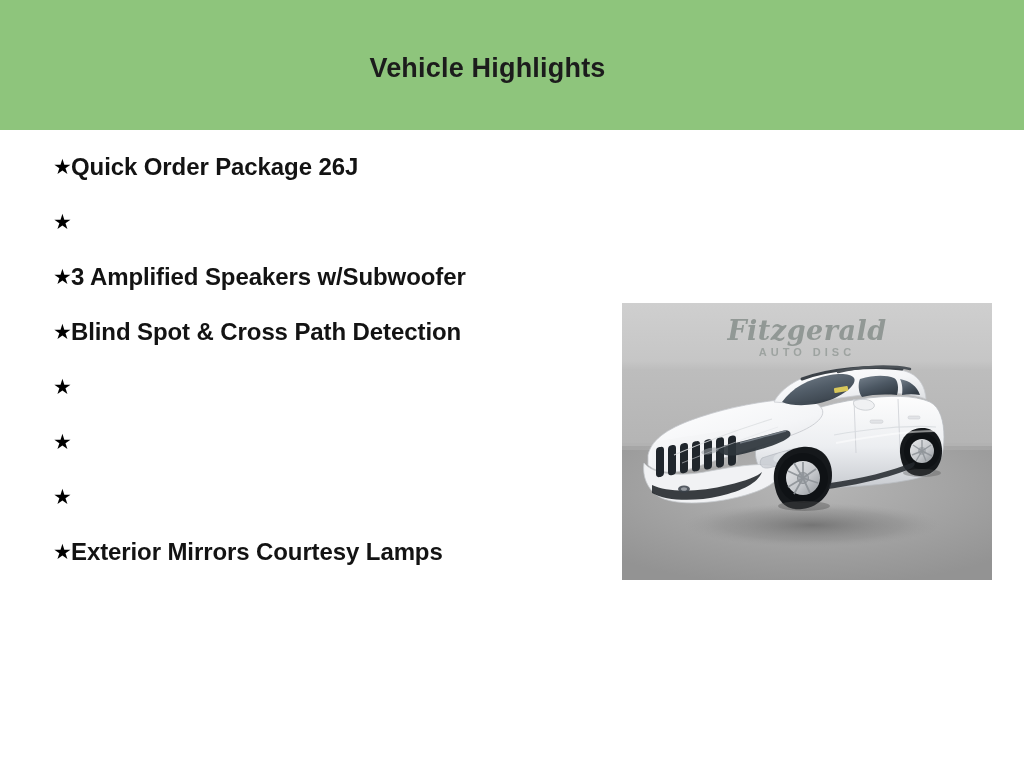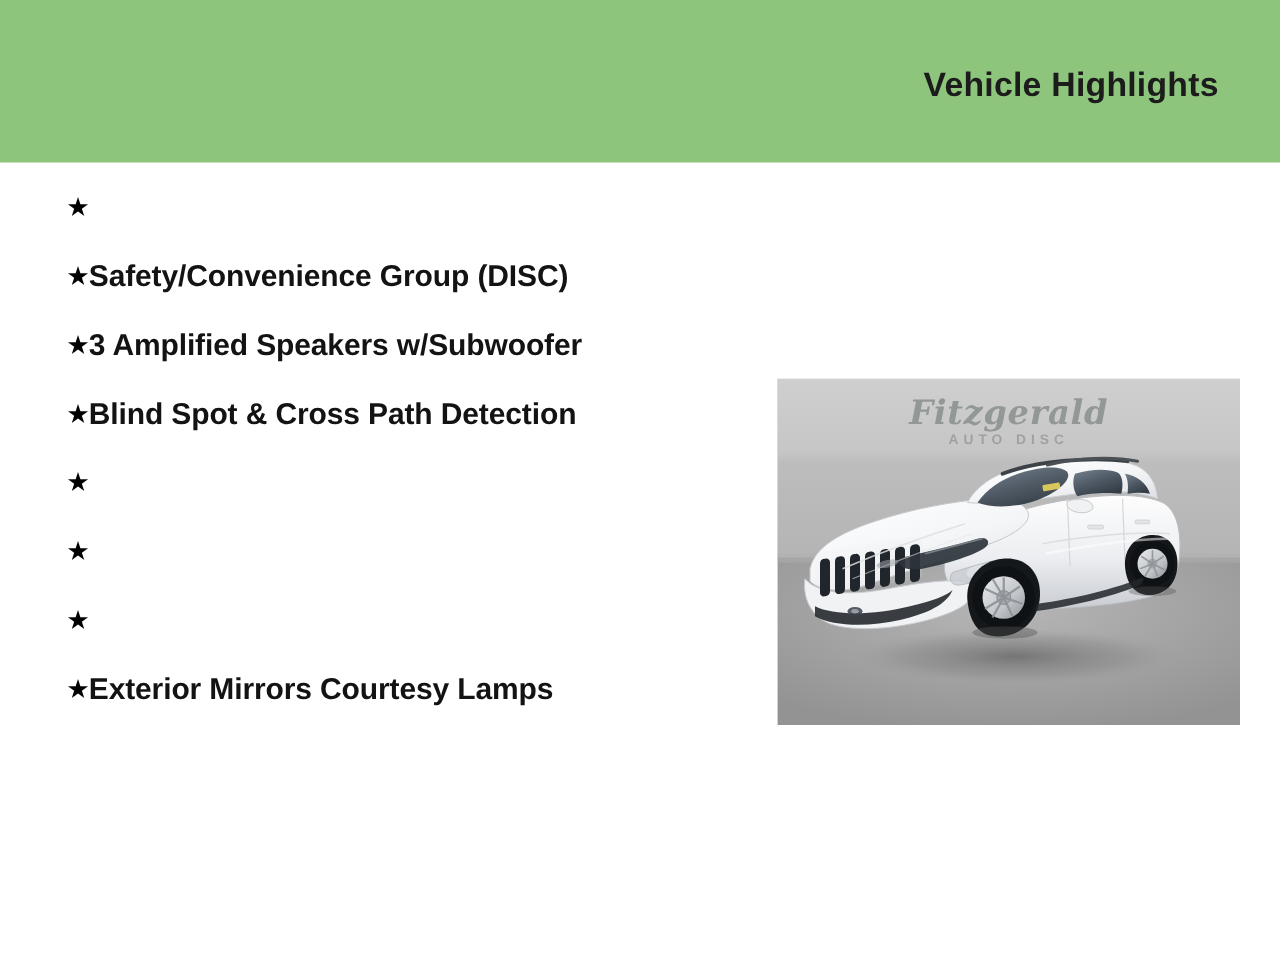--- a/index.html
+++ b/index.html
@@ -24,21 +24,21 @@
   
   .header-band {
     position: absolute;
     left: 0;
     top: 0;
     width: 1024px;
     height: 130px;
     background: #8ec57c;
     display: flex;
     align-items: center;
-    justify-content: flex-end;
+    justify-content: center;
   }
   .header-title {
     font-size: 27px;
     font-weight: bold;
     color: #1c1c1c;
     letter-spacing: 0.2px;
     padding-right: 49px;
     padding-top: 6px;
     white-space: nowrap;
   }
@@ -125,25 +125,25 @@
 <div id="page">
 
   <div class="header-band">
     <div class="header-title">Vehicle Highlights</div>
   </div>
 
   <ul class="highlights">
 
     <li class="highlight-item">
       <span class="bullet-star">★</span>
-    </li>
-
-    <li class="highlight-item">
-      <span class="bullet-star">★</span>
-      <span class="highlight-label">Safety/Convenience Group (DISC)</span>
+      <span class="highlight-label">Quick Order Package 26J</span>
+    </li>
+
+    <li class="highlight-item">
+      <span class="bullet-star">★</span>
     </li>
 
     <li class="highlight-item">
       <span class="bullet-star">★</span>
       <span class="highlight-label">3 Amplified Speakers w/Subwoofer</span>
     </li>
 
     <li class="highlight-item">
       <span class="bullet-star">★</span>
       <span class="highlight-label">Blind Spot &amp; Cross Path Detection</span>

